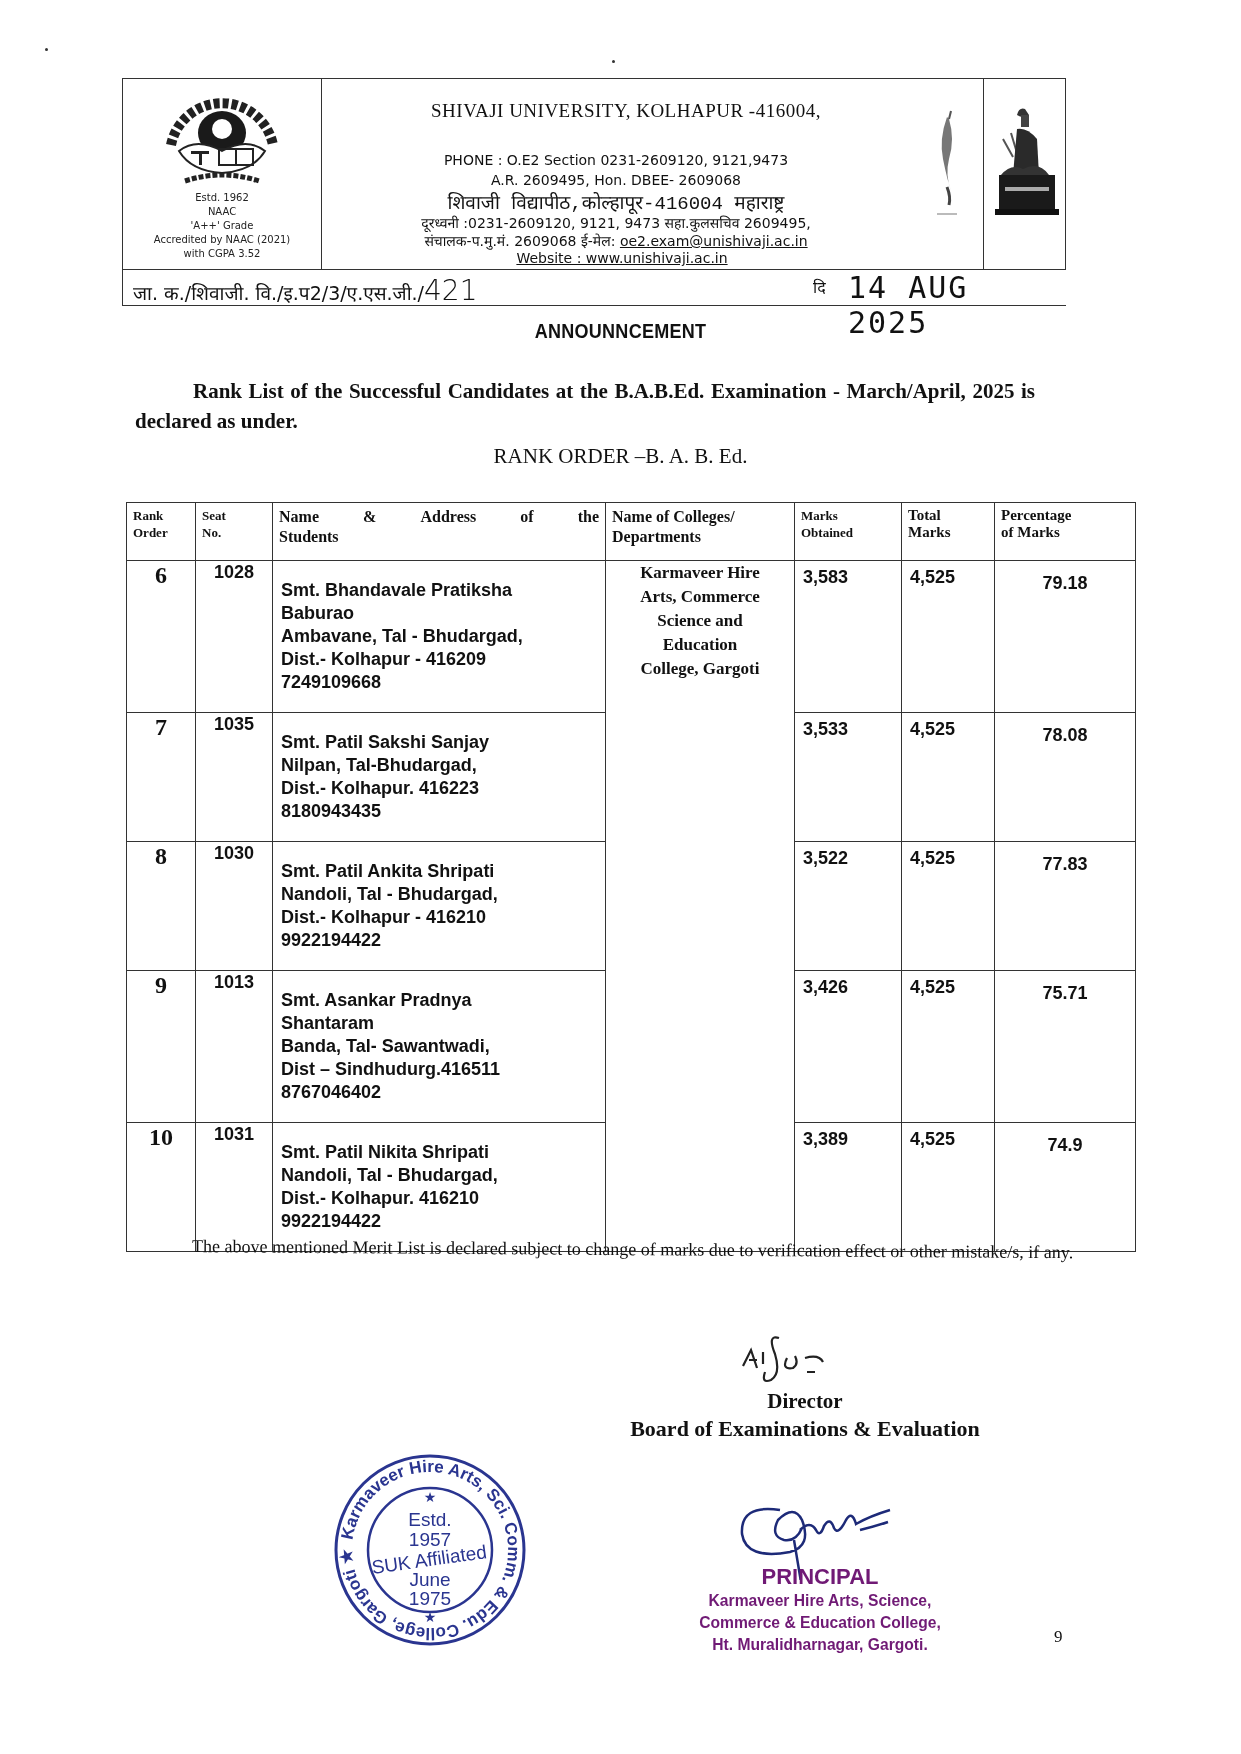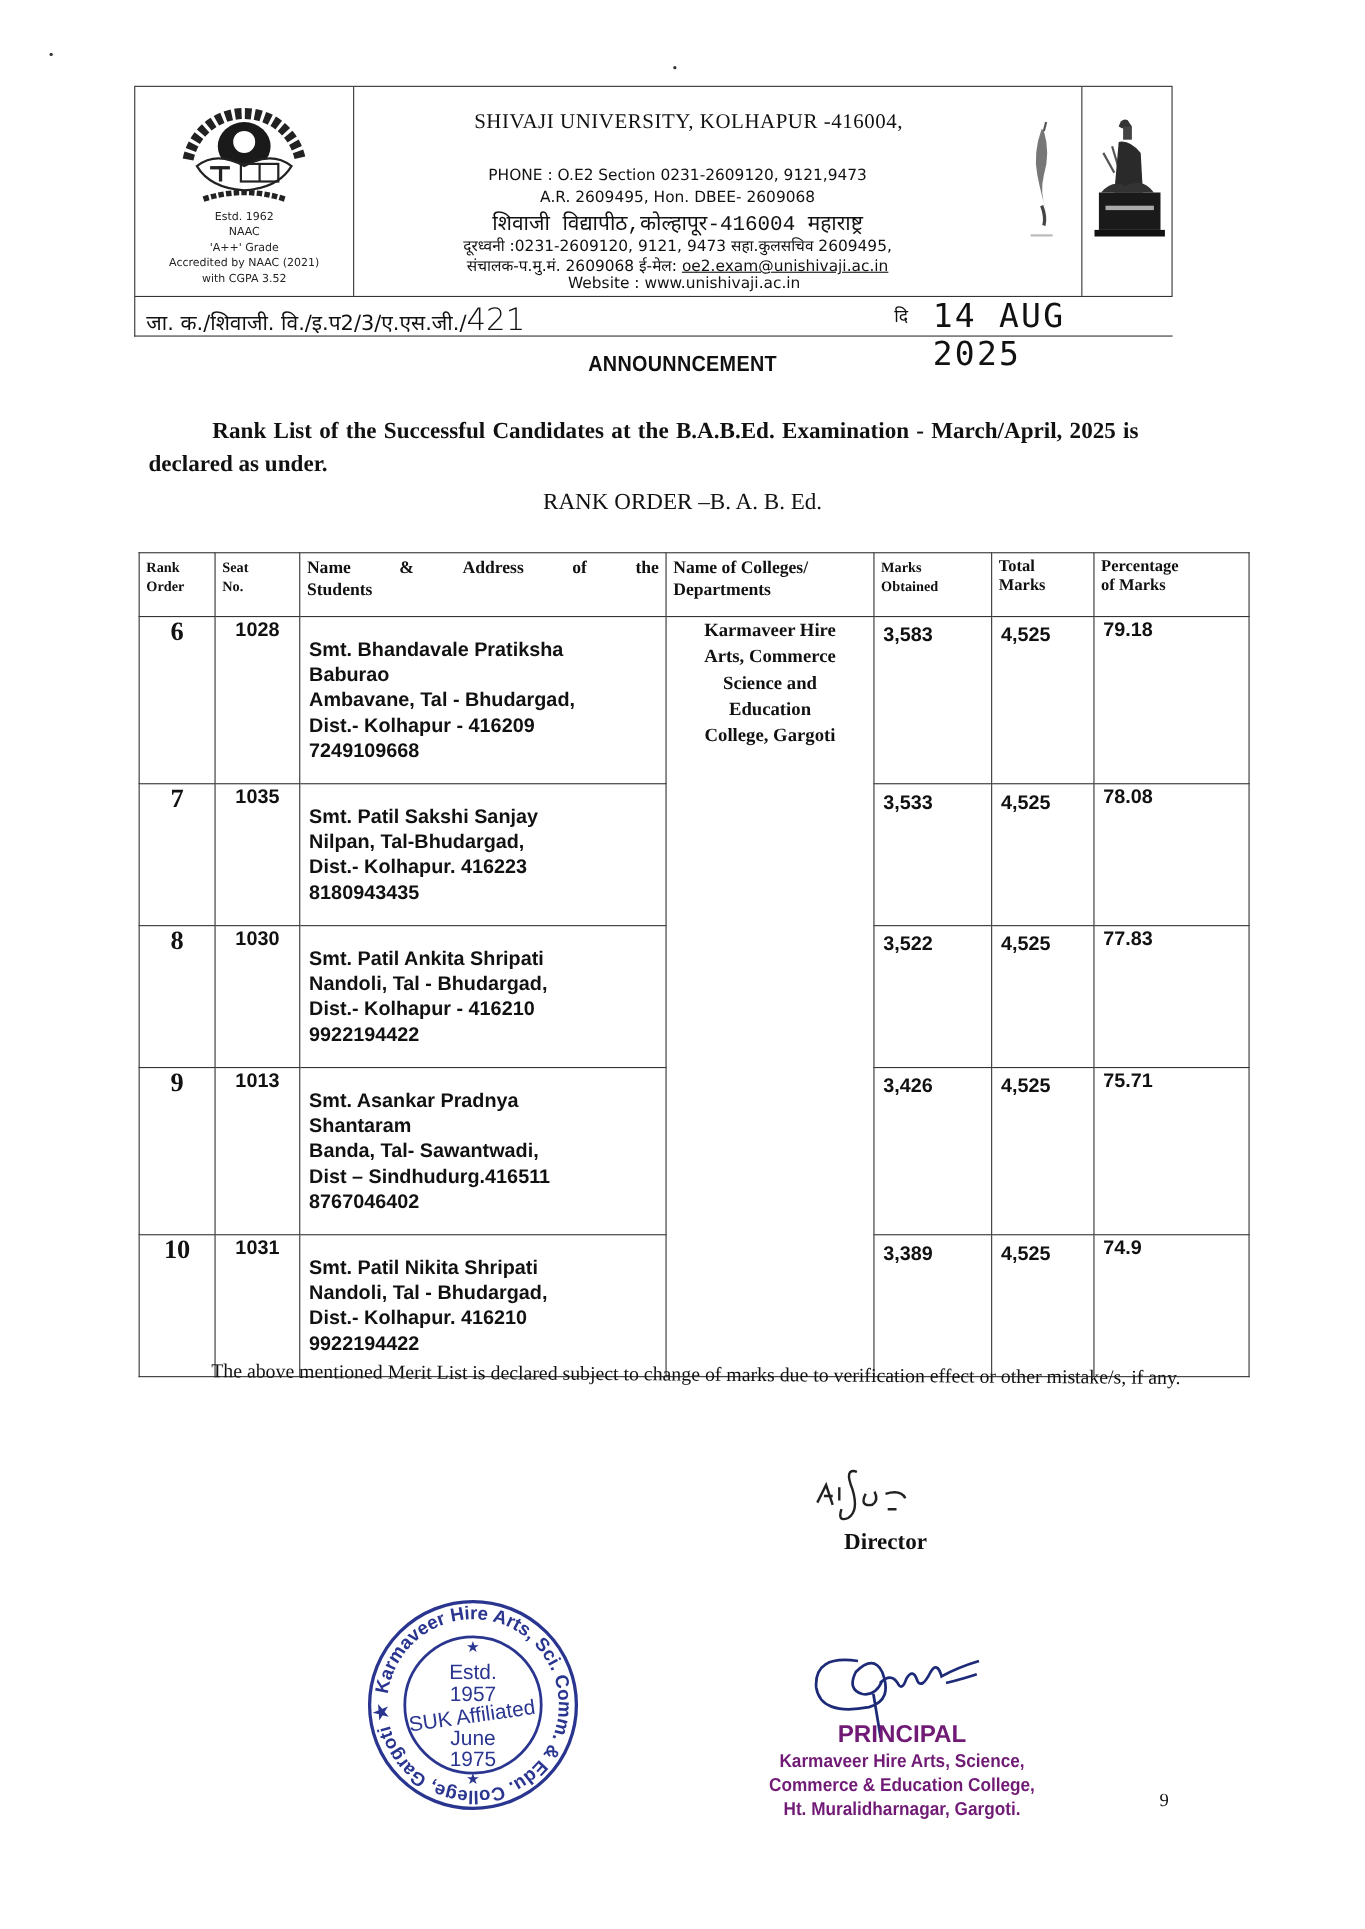--- a/index.html
+++ b/index.html
@@ -13,21 +13,21 @@
   .lh-est { position: absolute; left: 0; right: 0; top: 112px; font-size: 10px; line-height: 14px; color: #222; }
   .lh-center { position: absolute; left: 198px; top: 0; width: 590px; height: 190px; text-align: center; }
   .lh-univ { position: absolute; left: 0; right: 0; top: 22px; font-size: 19px; line-height: 20px; font-family: "Liberation Serif", serif; letter-spacing: 0.5px; padding-left: 20px; }
   .lh-state { position: absolute; left: 0; right: 0; top: 43px; font-size: 18px; font-family: "Liberation Sans", sans-serif; }
   .lh-phone { position: absolute; left: 0; right: 0; top: 73px; font-size: 14px; font-family: "DejaVu Sans", sans-serif; }
   .lh-ar { position: absolute; left: 0; right: 0; top: 93px; font-size: 14px; font-family: "DejaVu Sans", sans-serif; }
   .lh-marathi { position: absolute; left: 0; right: 0; top: 110px; font-size: 19px; font-family: Liberation Mono, monospace; }
   .lh-mphone { position: absolute; left: 0; right: 0; top: 134px; font-size: 14px; font-family: "DejaVu Sans", sans-serif; }
   .lh-email { position: absolute; left: 0; right: 0; top: 152px; font-size: 14px; font-family: "DejaVu Sans", sans-serif; }
   .lh-email u { text-decoration: underline; }
-  .lh-web { position: absolute; left: 12px; right: 0; top: 171px; font-size: 14px; font-family: "DejaVu Sans", sans-serif; }
+  .lh-web { position: absolute; left: 12px; right: 0; top: 171px; font-size: 14px; font-family: "DejaVu Sans", sans-serif; text-decoration: underline; }
   .lh-emb1 { position: absolute; left: 788px; top: 0; width: 72px; height: 190px; border-right: 1.5px solid #333; }
   .lh-emb2 { position: absolute; left: 860px; top: 0; width: 82px; height: 190px; }
   .refline { position: absolute; left: 122px; top: 270px; width: 944px; height: 36px; border-left: 1.5px solid #333; border-bottom: 1.5px solid #333; box-sizing: border-box; }
   .ref-no { position: absolute; left: 10px; top: 4px; font-size: 19px; font-family: "DejaVu Sans", sans-serif; }
   .ref-no .hand { font-size: 28px; font-family: "DejaVu Sans", sans-serif; font-weight: 300; }
   .ref-date-lbl { position: absolute; left: 690px; top: 6px; font-size: 16px; font-family: "DejaVu Sans", sans-serif; }
   .ref-date { position: absolute; left: 725px; top: 0px; font-size: 30px; font-family: "DejaVu Sans Mono", monospace; letter-spacing: 2px; }
 
   
   .announce { position: absolute; left: 0; right: 0; top: 320px; text-align: center; font-size: 20px; font-weight: bold; font-family: "Liberation Sans", sans-serif; letter-spacing: 0.3px; transform: scaleX(0.9); }
@@ -40,21 +40,21 @@
   table.rank th { font-family: "Liberation Serif", serif; font-weight: bold; font-size: 16px; text-align: left; padding: 4px 6px; line-height: 20px; height: 58px; box-sizing: border-box; }
   table.rank th.small { font-size: 13px; line-height: 17px; }
   table.rank th.justify span.j { display: flex; justify-content: space-between; }
   td.rank-c { width: 66px; text-align: center; vertical-align: middle; font-family: "Liberation Serif", serif; font-weight: bold; font-size: 24px; }
   td.seat-c { width: 74px; text-align: center; vertical-align: middle; font-size: 18px; font-weight: bold; }
   td.name-c { width: 316px; padding: 18px 8px; font-size: 18px; font-weight: bold; line-height: 23px; }
   td.name-c .ln { display: block; white-space: nowrap; }
   td.college-c { width: 176px; text-align: center; vertical-align: middle; font-family: "Liberation Serif", serif; font-weight: bold; font-size: 17px; line-height: 24px; padding: 0 6px; }
   td.num-c { width: 90px; padding: 6px 8px; font-size: 18px; font-weight: bold; }
   td.tot-c { width: 76px; padding: 6px 8px; font-size: 18px; font-weight: bold; }
-  td.pct-c { width: 124px; padding: 1px 8px; font-size: 18px; font-weight: bold; }
+  td.pct-c { width: 124px; padding: 12px 8px; font-size: 18px; font-weight: bold; text-align: center; }
 
   .notice { position: absolute; left: 130px; top: 1238px; width: 960px; font-size: 18px; line-height: 22px; text-indent: 62px; transform: rotate(0.4deg); }
   .director-sig { position: absolute; left: 735px; top: 1328px; width: 100px; height: 64px; }
   .director { position: absolute; left: 595px; top: 1387px; width: 420px; text-align: center; font-weight: bold; font-size: 21px; line-height: 28px; }
   .director .sub { font-size: 22px; }
 
   .stamp { position: absolute; left: 330px; top: 1450px; width: 200px; height: 200px; }
   .principal-sig { position: absolute; left: 720px; top: 1490px; width: 200px; height: 90px; }
   .principal { position: absolute; left: 655px; top: 1564px; width: 330px; text-align: center; color: #701a75; font-family: "Liberation Sans", sans-serif; font-weight: bold; }
   .principal .title { font-size: 22px; line-height: 26px; }
@@ -233,20 +233,21 @@
     </tbody>
 </table>
 
 <div class="notice">The above mentioned Merit List is declared subject to change of marks due to verification effect or other mistake/s, if any.</div>
 
 <svg class="director-sig" viewBox="0 0 100 64">
   <path d="M8 38 L16 22 L22 40 M14 32 L22 32 M28 24 L28 36 M44 10 Q32 6 40 26 Q46 46 36 52 Q26 56 30 44 M52 30 Q46 42 58 40 Q64 36 60 28 M70 30 Q84 26 88 34 M72 44 L80 44" fill="none" stroke="#222" stroke-width="2.2"></path>
 </svg>
 <div class="director">
   <div>Director</div>
+  <div class="sub">Board of Examinations &amp; Evaluation</div>
 </div>
 
 <svg class="stamp" viewBox="0 0 200 200">
   <defs>
     <path id="stampArc" d="M100 100 m-78 0 a78 78 0 1 1 156 0 a78 78 0 1 1 -156 0"></path>
   </defs>
   <circle cx="100" cy="100" r="94" fill="none" stroke="#2a3590" stroke-width="3"></circle>
   <circle cx="100" cy="100" r="62" fill="none" stroke="#2a3590" stroke-width="2.5"></circle>
   <text font-family="Liberation Sans, sans-serif" font-size="17" font-weight="bold" fill="#2a3590">
     <textPath id="stamp-outer" href="#stampArc" startOffset="2%">Karmaveer Hire Arts, Sci. Comm. &amp; Edu. College, Gargoti ★</textPath>

